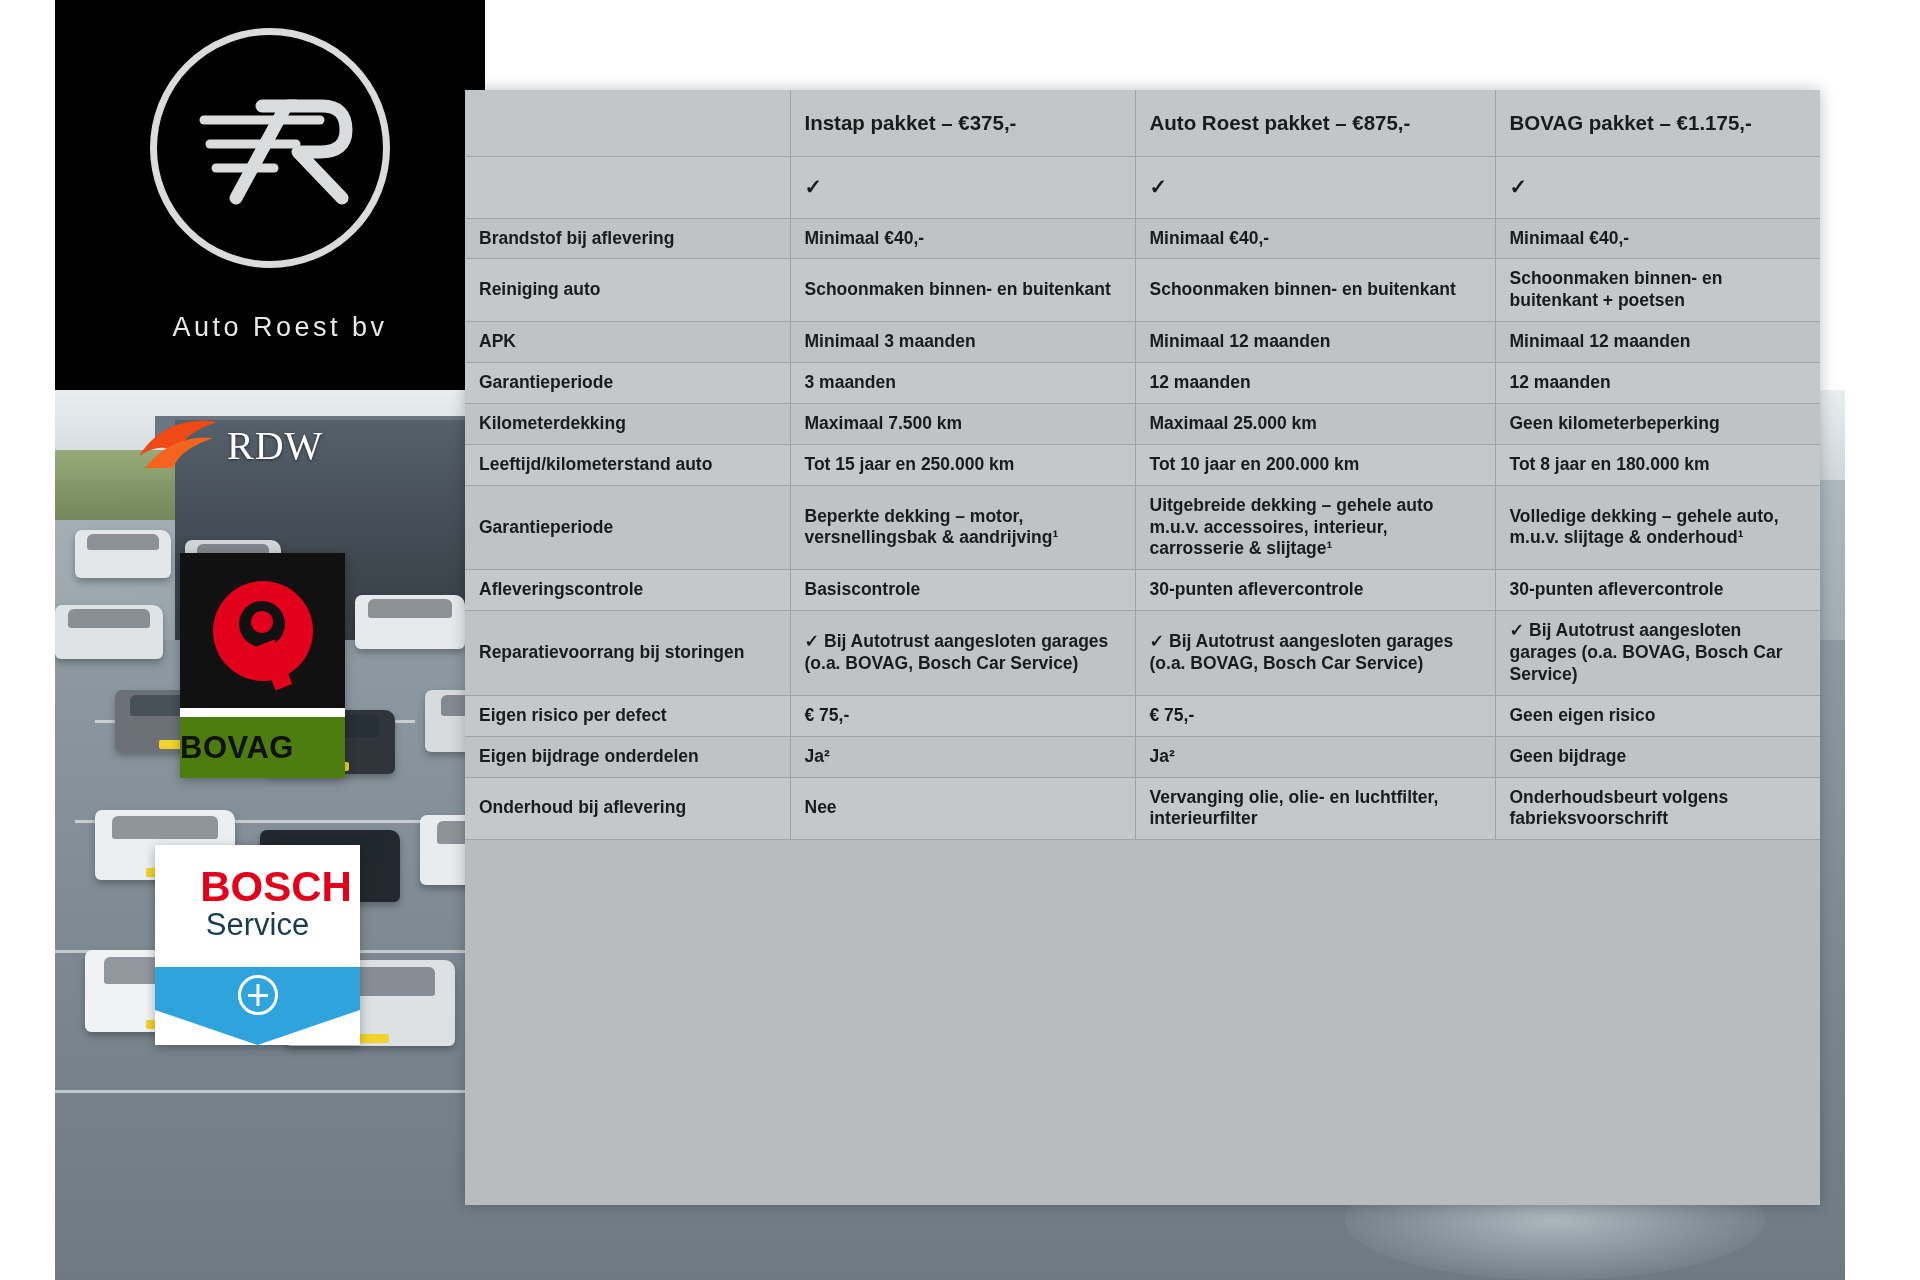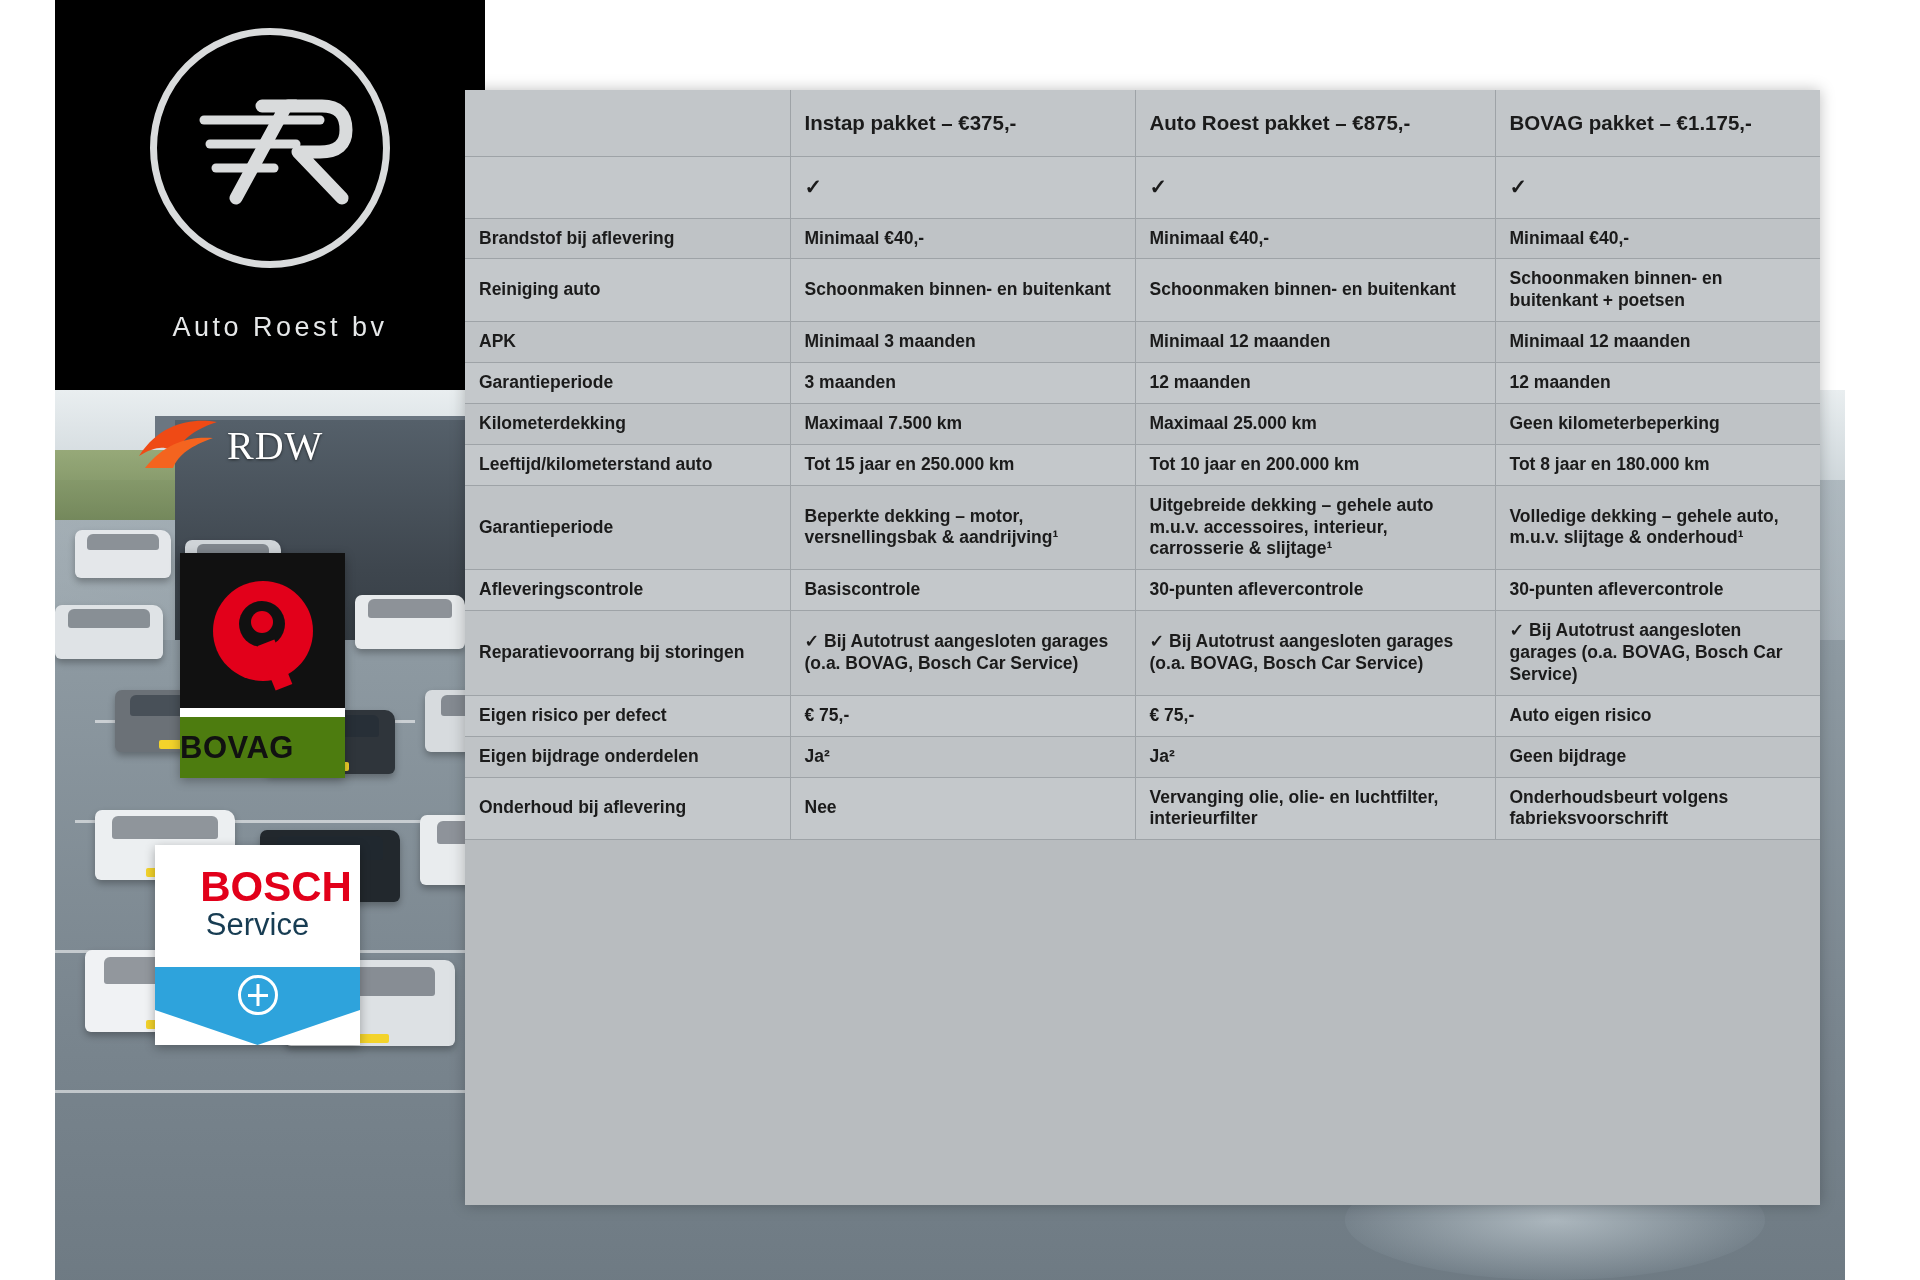--- a/index.html
+++ b/index.html
@@ -420,21 +420,21 @@
         <tr>
           <td class="label">Reparatievoorrang bij storingen</td>
           <td>✓ Bij Autotrust aangesloten garages (o.a. BOVAG, Bosch Car Service)</td>
           <td>✓ Bij Autotrust aangesloten garages (o.a. BOVAG, Bosch Car Service)</td>
           <td>✓ Bij Autotrust aangesloten garages (o.a. BOVAG, Bosch Car Service)</td>
         </tr>
         <tr>
           <td class="label">Eigen risico per defect</td>
           <td>€ 75,-</td>
           <td>€ 75,-</td>
-          <td>Auto eigen risico</td>
+          <td>Geen eigen risico</td>
         </tr>
         <tr>
           <td class="label">Eigen bijdrage onderdelen</td>
           <td>Ja²</td>
           <td>Ja²</td>
           <td>Geen bijdrage</td>
         </tr>
         <tr>
           <td class="label">Onderhoud bij aflevering</td>
           <td>Nee</td>

